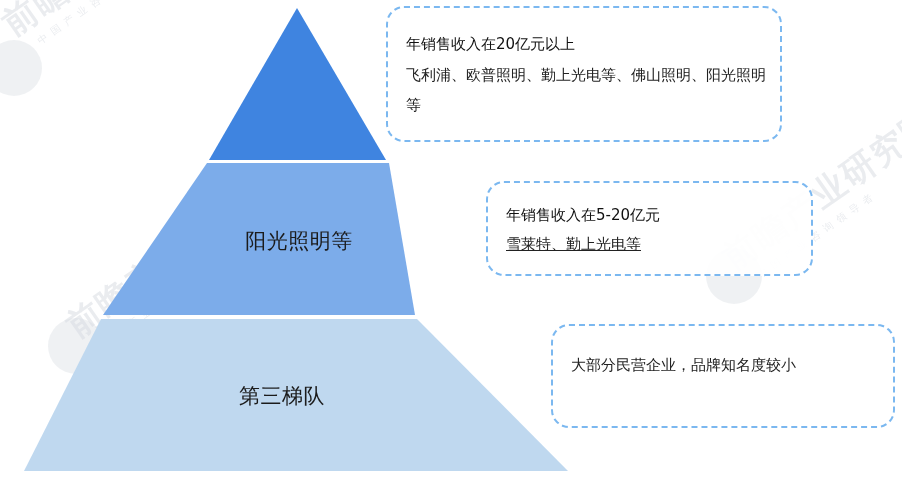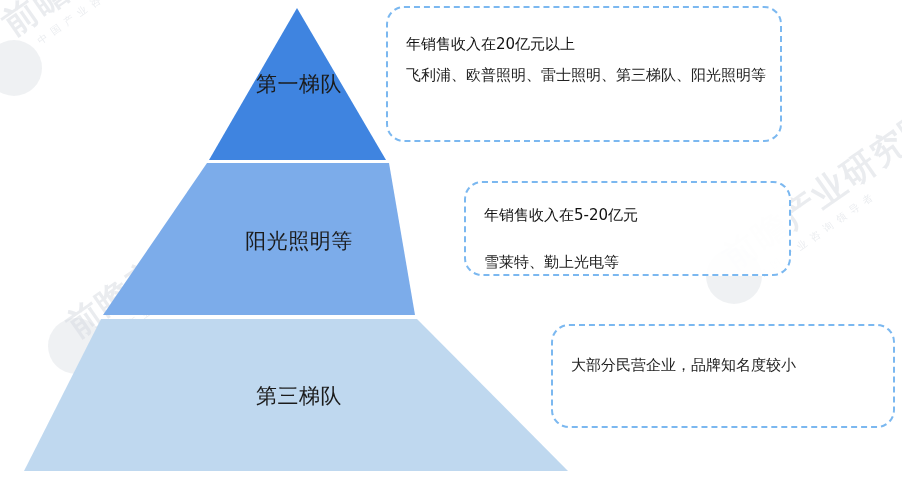--- a/index.html
+++ b/index.html
@@ -106,31 +106,30 @@
     <span class="wm-main">前瞻产业研究院</span>
     <span class="wm-sub">中国产业咨询领导者</span>
   </div>
 
   <svg class="pyramid" width="902" height="480" viewBox="0 0 902 480">
     <polygon points="297,8 386,160 209,160" fill="#3f84e0"></polygon>
     <polygon points="207,163 389,163 415,315 103,315" fill="#78a9e9" fill-opacity="0.97"></polygon>
     <polygon points="101,319 417,319 568,471 24,471" fill="#bdd7ee" fill-opacity="0.97"></polygon>
   </svg>
 
-  <div class="tier-label" style="left:299px; top:70px;">第一梯队</div>
   <div class="tier-label" style="left:299px; top:227px;">阳光照明等</div>
-  <div class="tier-label" style="left:299px; top:382px;">第三梯队</div>
+  <div class="tier-label" style="left:282px; top:382px;">第三梯队</div>
 
   <div class="info-box" style="left:386px; top:6px; width:396px; height:136px; padding-top:26px;">
     <div class="info-title">年销售收入在20亿元以上</div>
-    <div class="info-body" style="margin-top:6px; width:370px;">飞利浦、欧普照明、雷士照明、第三梯队、阳光照明等</div>
+    <div class="info-body" style="margin-top:6px; width:370px;">飞利浦、欧普照明、勤上光电等、佛山照明、阳光照明等</div>
   </div>
 
-  <div class="info-box" style="left:464px; top:181px; width:327px; height:95px; padding-top:22px;">
+  <div class="info-box" style="left:486px; top:181px; width:327px; height:95px; padding-top:22px;">
     <div class="info-title">年销售收入在5-20亿元</div>
-    <div class="info-body" style="margin-top:22px;">雪莱特、勤上光电等</div>
+    <div class="info-body" style="margin-top:4px;text-decoration:underline;">雪莱特、勤上光电等</div>
   </div>
 
   <div class="info-box" style="left:551px; top:324px; width:344px; height:104px; padding-top:24px;">
     <div class="info-body" style="">大部分民营企业，品牌知名度较小</div>
   </div>
 
 </div>
 
 </body></html>

